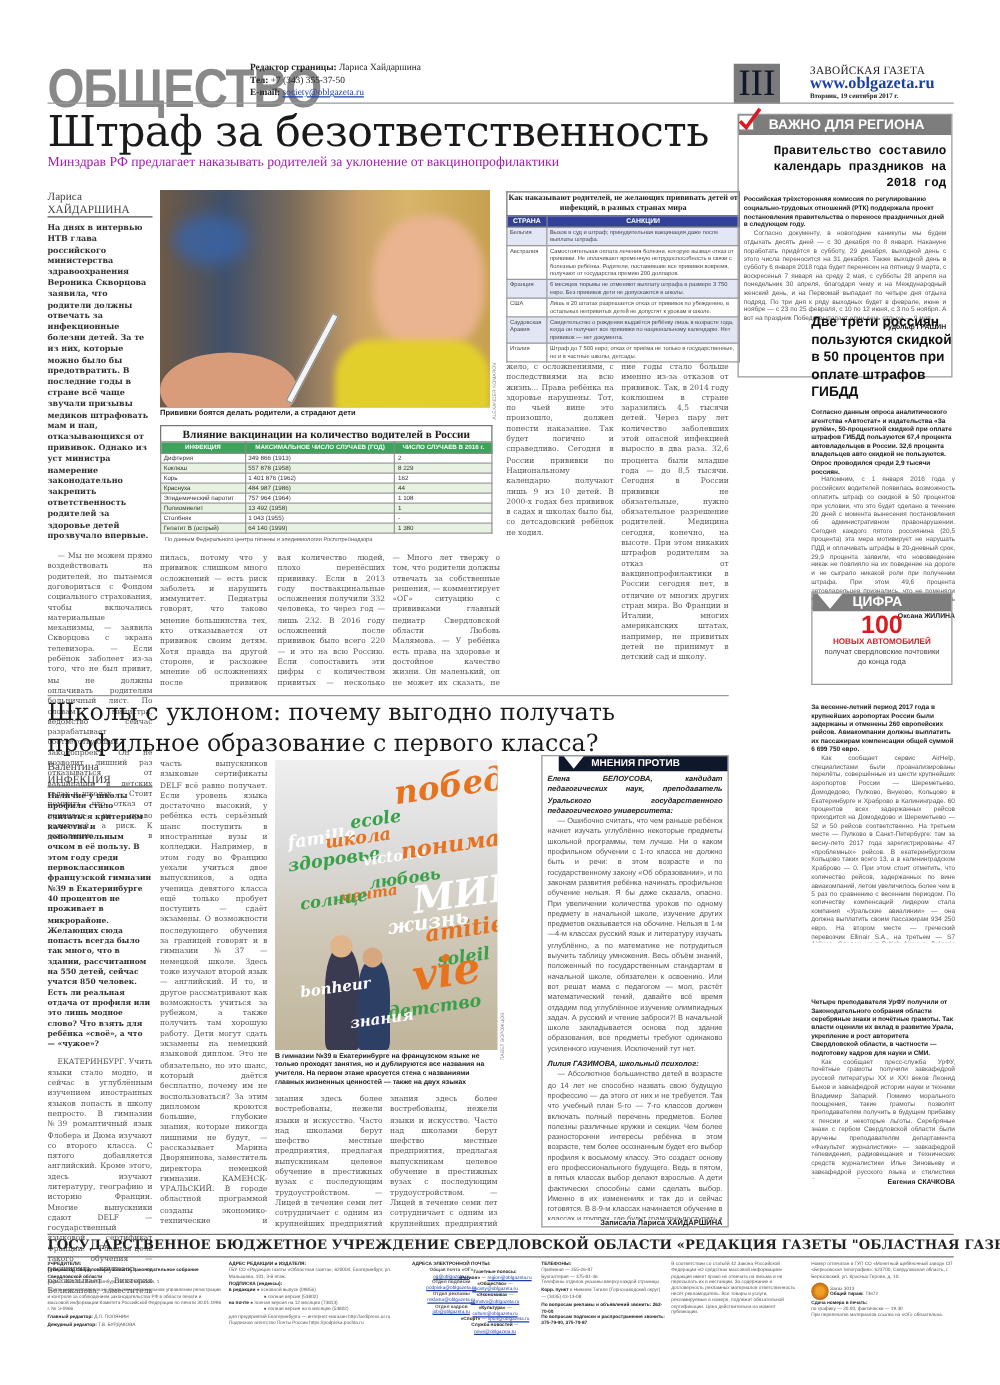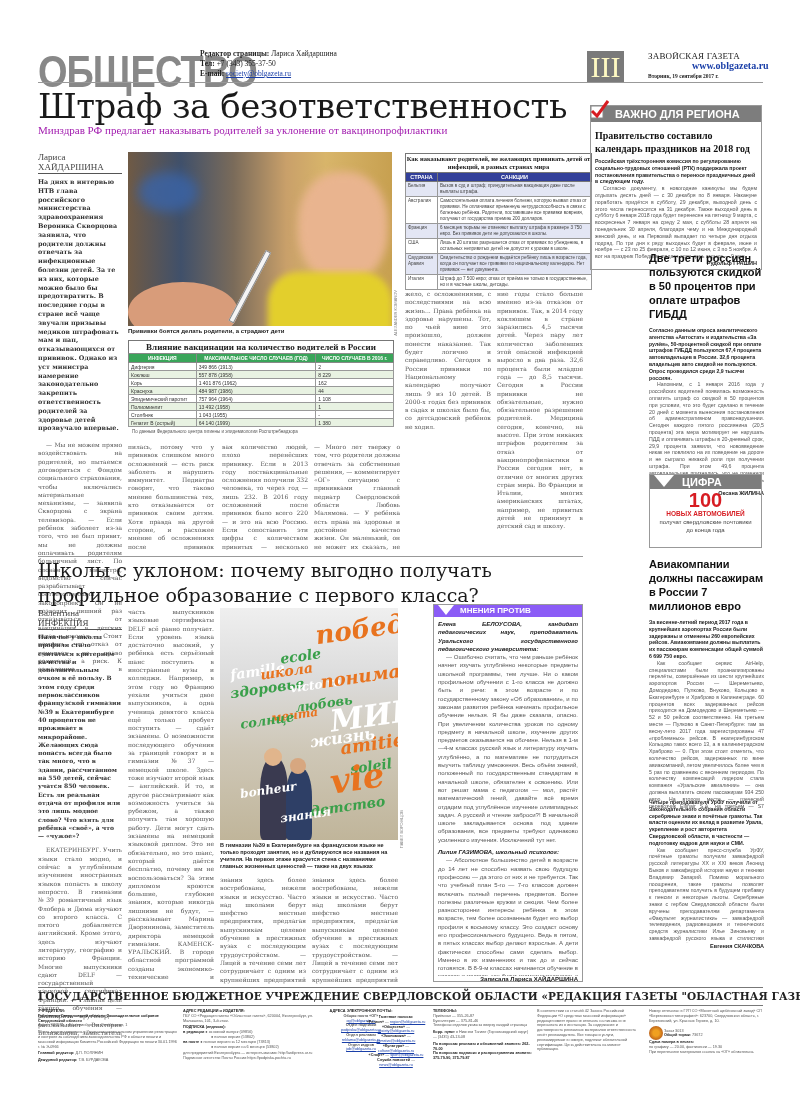--- a/index.html
+++ b/index.html
@@ -4,24 +4,24 @@
 <style>
   * { box-sizing: border-box; margin: 0; padding: 0; }
   body { width: 800px; height: 1108px; background: #fff; font-family: "DejaVu Serif", serif; color: #222; position: relative; overflow: hidden; }
   .abs { position: absolute; }
 
   
   .rubric { left: 38px; top: 48px; font-family: "Liberation Sans", sans-serif; font-weight: bold; font-size: 38px; color: #888; letter-spacing: -1px; transform: scaleY(1.15); transform-origin: top left; }
   .editor-block { left: 200px; top: 49px; font-size: 7.5px; line-height: 10px; font-family: "Liberation Serif", serif; }
   .editor-block b { font-weight: bold; }
   .editor-block a { color: #1a3fa8; text-decoration: underline; }
-  .page-num { left: 587px; top: 51px; width: 37px; height: 32px; background: #7a7a7a; color: #fef9c3; font-family: "Liberation Serif", serif; font-size: 30px; text-align: center; line-height: 32px; }
+  .page-num { left: 587px; top: 51px; width: 37px; height: 32px; background: #7a7a7a; color: #0f172a; font-family: "Liberation Serif", serif; font-size: 30px; text-align: center; line-height: 32px; }
   .paper-info { left: 648px; top: 51px; font-family: "Liberation Serif", serif; font-size: 9px; line-height: 10px; }
   .paper-info .name { font-size: 9px; letter-spacing: 0.2px; }
-  .paper-info a { color: #1a3fa8; font-size: 10px; font-weight: bold; margin-left: 44px; }
+  .paper-info a { color: #1a3fa8; font-size: 13px; font-weight: bold; }
   .paper-info .date { font-size: 5.5px; font-weight: bold; }
   .hr-top { left: 38px; top: 82px; width: 725px; height: 1px; background: #999; }
 
   .headline1 { left: 38px; top: 86px; font-family: "DejaVu Serif", serif; font-size: 34px; font-weight: normal; color: #1a1a1a; letter-spacing: -0.5px; }
   .subhead1 { left: 38px; top: 124px; font-family: Liberation Serif, serif; font-size: 11px; color: #a21caf; }
 
   .byline { font-family: "Liberation Serif", serif; font-size: 9px; color: #444; border-bottom: 1px solid #555; padding-bottom: 1px; }
   .lead { font-family: "DejaVu Serif", serif; font-size: 6.4px; line-height: 8.8px; font-weight: bold; color: #333; }
   .body-text { font-family: "DejaVu Serif", serif; font-size: 6px; line-height: 8.3px; color: #555; text-align: justify; }
   .body-sans { font-family: "Liberation Sans", sans-serif; font-size: 6px; line-height: 8.3px; color: #555; text-align: justify; }
@@ -48,24 +48,24 @@
   
   .stable-wrap { left: 405px; top: 153px; width: 187px; }
   .stable-title { font-family: "Liberation Serif", serif; font-weight: bold; font-size: 6.5px; text-align: center; line-height: 8px; color: #222; border: 1px solid #777; border-bottom: none; padding: 1px 0; }
   table.stable { width: 100%; border-collapse: collapse; font-family: "Liberation Sans", sans-serif; font-size: 4.6px; line-height: 6px; }
   table.stable th { background: #33409a; color: #fff; font-size: 5.5px; padding: 1px; border: 1px solid #777; }
   table.stable td { border: 1px solid #999; padding: 1px 2px; color: #444; vertical-align: top; }
   table.stable tr:nth-child(odd) td { background: #e3e6f4; }
   table.stable td.country { width: 32px; }
 
   
-  .important { left: 590px; top: 105px; width: 172px; height: 165px; border: 1px solid #999; }
+  .important { left: 590px; top: 91px; width: 172px; height: 211px; border: 1px solid #999; }
   .important-head { height: 16px; background: #7d7d7d; color: #fff; font-family: "Liberation Sans", sans-serif; font-weight: bold; font-size: 11px; line-height: 16px; padding-left: 24px; }
   .check-icon { position: absolute; left: -2px; top: -6px; width: 20px; height: 20px; }
-  .important-title { font-family: Liberation Serif, serif; font-weight: bold; font-size: 10px; line-height: 13px; padding: 7px 4px 3px 4px; color: #111; }
+  .important-title { font-family: Liberation Mono, monospace; font-weight: bold; font-size: 10px; line-height: 13px; padding: 7px 4px 3px 4px; color: #111; text-align: right; }
   .right-lead { font-family: "Liberation Sans", sans-serif; font-size: 5.2px; line-height: 6.8px; font-weight: bold; color: #222; }
   .right-body { font-family: "Liberation Sans", sans-serif; font-size: 5.2px; line-height: 6.8px; color: #555; text-indent: 8px; text-align: justify; }
   .right-sign { font-family: "Liberation Sans", sans-serif; font-size: 5.5px; font-weight: bold; text-align: right; color: #222; }
 
   .right-h2 { font-family: "Liberation Sans", sans-serif; font-weight: bold; font-size: 11px; line-height: 14px; color: #111; }
 
   .cifra { left: 649px; top: 474px; width: 113px; height: 74px; border: 1px solid #999; }
   .cifra-head { height: 14px; background: #7d7d7d; color: #fff; font-family: "Liberation Sans", sans-serif; font-weight: bold; font-size: 11px; line-height: 14px; padding-left: 32px; position: relative; }
   .cifra-tri { position: absolute; left: 4px; top: 0; width: 0; height: 0; border-left: 10px solid transparent; border-right: 10px solid transparent; border-top: 12px solid #fff; }
   .cifra-num { font-family: "Liberation Sans", sans-serif; font-weight: bold; font-size: 20px; color: #d71c22; text-align: center; line-height: 20px; margin-top: 1px; }
@@ -74,21 +74,21 @@
 
   
   .hr2 { left: 38px; top: 556px; width: 545px; height: 1px; background: #999; }
   .headline2 { left: 38px; top: 558px; width: 560px; font-family: "DejaVu Serif", serif; font-size: 19px; line-height: 25px; color: #1a1a1a; }
 
   .photo2 { left: 220px; top: 608px; width: 178px; height: 232px; overflow: hidden; background: linear-gradient(180deg, #efefef 0%, #dcdcdc 30%, #cfc8b8 60%, #c0b59a 100%); }
   .photo2 .wall-word { position: absolute; font-family: "DejaVu Serif", serif; font-style: italic; font-weight: bold; }
   .photo2 .kid { position: absolute; border-radius: 40% 40% 10% 10%; }
 
   .opinion { left: 433px; top: 604px; width: 150px; height: 378px; border: 1px solid #999; }
-  .opinion-head { height: 12px; background: #8b5cf6; color: #fff; font-family: "Liberation Sans", sans-serif; font-weight: bold; font-size: 8px; line-height: 12px; padding-left: 26px; position: relative; }
+  .opinion-head { height: 12px; background: #0f172a; color: #fff; font-family: "Liberation Sans", sans-serif; font-weight: bold; font-size: 8px; line-height: 12px; padding-left: 26px; position: relative; margin-left: 13px; }
   .opinion-tri { position: absolute; left: 4px; top: 0; border-left: 8px solid transparent; border-right: 8px solid transparent; border-top: 10px solid #fff; }
 
   
   .hr-foot { left: 38px; top: 987px; width: 725px; height: 1px; background: #777; }
   .foot-title { left: 38px; top: 990px; width: 725px; font-family: "DejaVu Serif", serif; font-weight: bold; font-size: 10.5px; color: #222; white-space: nowrap; letter-spacing: 0.1px; }
   .hr-foot2 { left: 38px; top: 1005px; width: 725px; height: 1px; background: #777; }
   .foot-col { font-family: "Liberation Sans", sans-serif; font-size: 3.8px; line-height: 4.8px; color: #555; }
   .foot-col b { color: #222; }
   .foot-col a { color: #1a3fa8; text-decoration: underline; }
   .seal { width: 14px; height: 14px; border-radius: 50%; background: radial-gradient(circle, #f0a020 30%, #c0661a 70%); display: inline-block; vertical-align: middle; }
@@ -256,21 +256,20 @@
   <div class="cifra-head">
     <div class="cifra-tri"></div>
     <span>ЦИФРА</span>
   </div>
   <div class="cifra-num">100</div>
   <div class="cifra-unit">НОВЫХ АВТОМОБИЛЕЙ</div>
   <div class="cifra-text" style="padding:0 6px;">получат свердловские почтовики до конца года</div>
 </div>
 
 <div class="abs" style="left:649px;top:557px;width:115px;">
-  <div class="right-h2">Авиакомпании должны пассажирам в России 7 миллионов евро</div>
   <div class="right-lead" style="margin-top:6px;">За весенне-летний период 2017 года в крупнейших аэропортах России были задержаны и отменены 260 европейских рейсов. Авиакомпании должны выплатить их пассажирам компенсации общей суммой 6 699 750 евро.</div>
   <div class="right-body" style="height:150px;overflow:hidden;">Как сообщает сервис AirHelp, специалистами были проанализированы перелёты, совершённые из шести крупнейших аэропортов России — Шереметьево, Домодедово, Пулково, Внуково, Кольцово в Екатеринбурге и Храброво в Калининграде. 60 процентов всех задержанных рейсов приходится на Домодедово и Шереметьево — 52 и 50 рейсов соответственно. На третьем месте — Пулково в Санкт-Петербурге: там за весну-лето 2017 года зарегистрированы 47 «проблемных» рейсов. В екатеринбургском Кольцово таких всего 13, а в калининградском Храброво — 0. При этом стоит отметить, что количество рейсов, задержанных по вине авиакомпаний, летом увеличилось более чем в 5 раз по сравнению с весенним периодом. По количеству компенсаций лидером стала компания «Уральские авиалинии» — она должна выплатить своим пассажирам 934 250 евро. На втором месте — греческий перевозчик Ellinair S.A., на третьем — S7 Airlines. Следом идут British Airways, Bulgaria Air и «Аэрофлот».</div>
 </div>
 
 <div class="abs" style="left:649px;top:793px;width:115px;">
   <div class="right-lead" style="margin-top:6px;">Четыре преподавателя УрФУ получили от Законодательного собрания области серебряные знаки и почётные грамоты. Так власти оценили их вклад в развитие Урала, укрепление и рост авторитета Свердловской области, в частности — подготовку кадров для науки и СМИ.</div>
   <div class="right-body" style="height:96px;overflow:hidden;">Как сообщает пресс-служба УрФУ, почётные грамоты получили завкафедрой русской литературы XX и XXI веков Леонид Быков и завкафедрой истории науки и техники Владимир Запарий. Помимо морального поощрения, такие грамоты позволят преподавателям получить в будущем прибавку к пенсии и некоторые льготы. Серебряные знаки с гербом Свердловской области были вручены преподавателям департамента «Факультет журналистики» — завкафедрой телевидения, радиовещания и технических средств журналистики Илье Зиновьеву и завкафедрой русского языка и стилистики Элине Чепкиной.</div>
   <div class="right-sign">Евгения СКАЧКОВА</div>
 </div>
 

